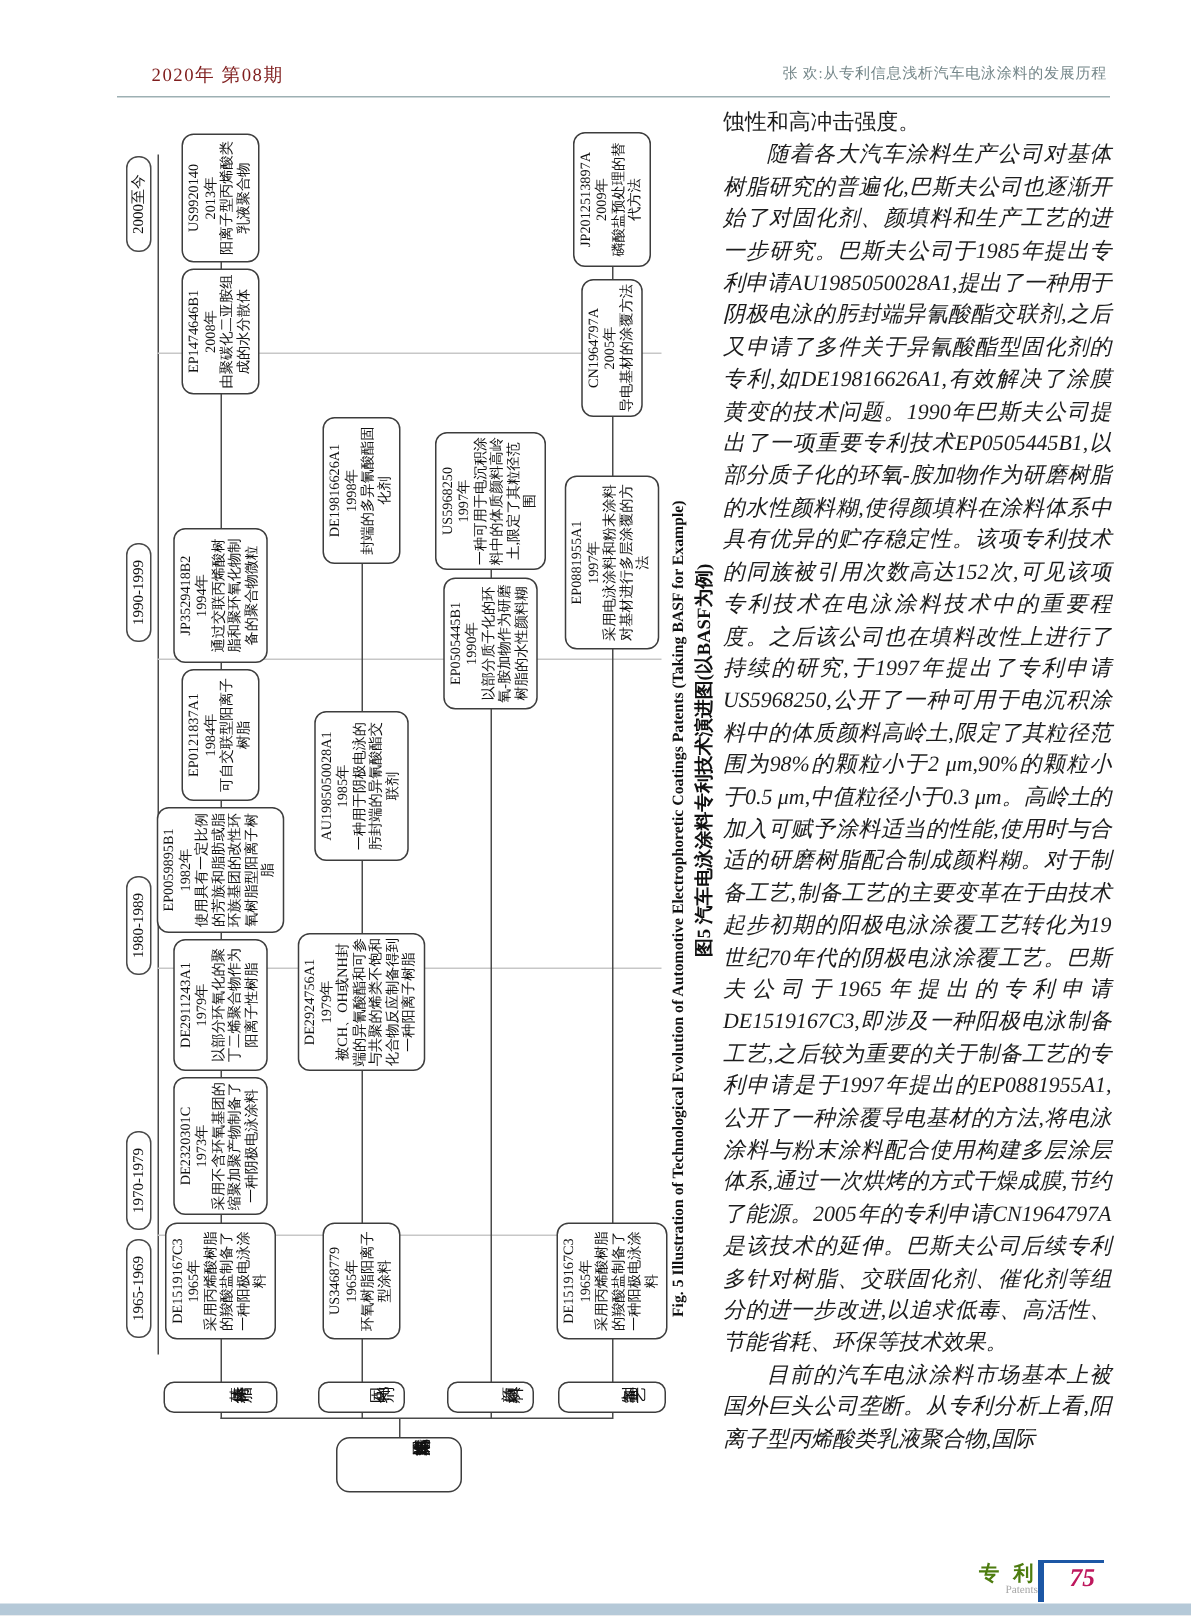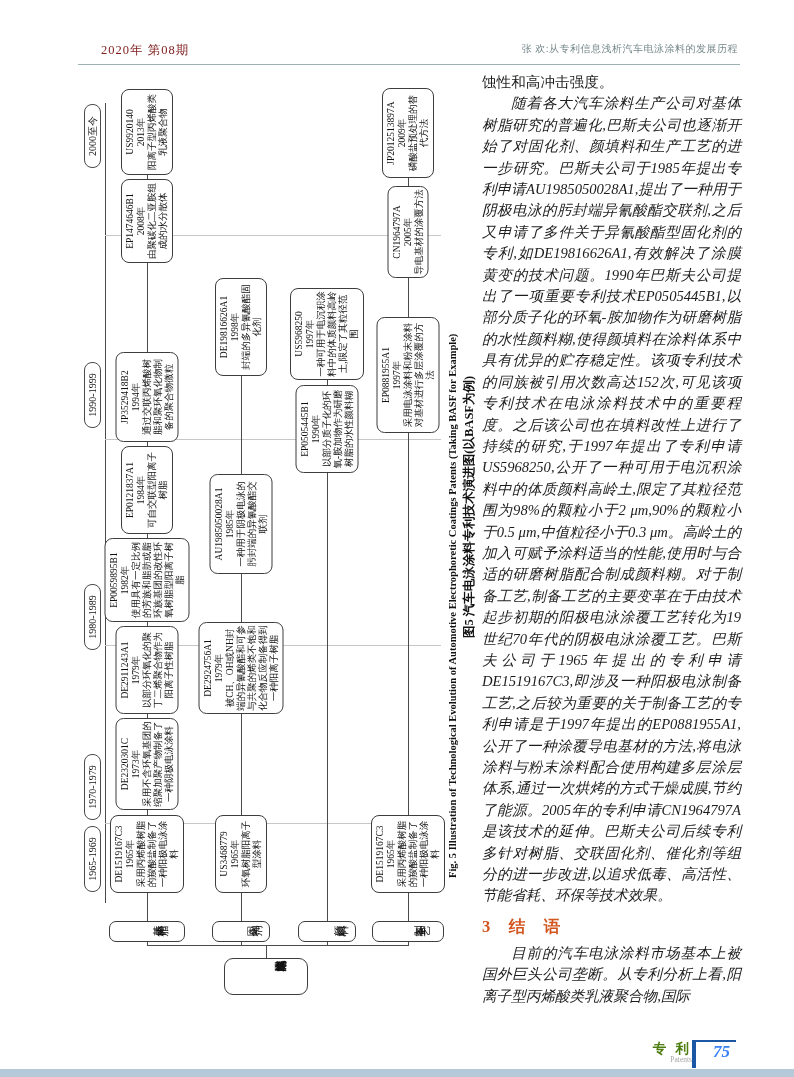--- a/index.html
+++ b/index.html
@@ -44,21 +44,21 @@
   #article p{margin:0;font-size:14.6px;line-height:21.4px;text-align:justify;text-justify:inter-ideograph;}
   #article p.indent{text-indent:2em;font-style:italic;}
   .sec-heading{margin:9px 0 5px 0;font-size:16.5px;font-weight:bold;color:#d2551f;letter-spacing:1px;}
 
   
   #footer{position:absolute;left:630px;top:1038px;width:120px;height:36px;}
   .f-zh{position:absolute;right:58px;top:2px;font-size:13.5px;font-weight:bold;color:#4d7c0f;letter-spacing:3px;}
   .f-en{position:absolute;right:58px;top:17px;font-size:7.5px;color:#a7a7a7;}
   .f-bracket{position:absolute;right:14px;top:2px;width:40px;height:26px;
        border-left:4px solid #1c57a5;border-top:2px solid #1c57a5;}
-  .f-page{position:absolute;right:20px;top:4px;font-size:17px;font-style:italic;font-weight:bold;color:#3b82f6;}
+  .f-page{position:absolute;right:20px;top:4px;font-size:17px;font-style:italic;font-weight:bold;color:#be185d;}
   .bottom-band{position:absolute;left:0;bottom:0;width:794px;height:8px;background:#b5c9d8;}
 </style>
 </head>
 <body>
 
 <div id="page">
 
   <div class="hdr-issue">2020年 第08期</div>
   <div class="hdr-title">张 欢:从专利信息浅析汽车电泳涂料的发展历程</div>
   <div class="hdr-rule"></div>
@@ -185,21 +185,20 @@
       <div class="pdesc">磷酸盐预处理的替代方法</div>
     </div>
   </div>
 
   <div class="cap-cn">图5 汽车电泳涂料专利技术演进图(以BASF为例)</div>
   <div class="cap-en">Fig. 5  Illustration of Technological Evolution of Automotive Electrophoretic Coatings Patents (Taking BASF for Example)</div>
 
   <div id="article">
     <p>蚀性和高冲击强度。</p>
     <p class="indent">随着各大汽车涂料生产公司对基体树脂研究的普遍化,巴斯夫公司也逐渐开始了对固化剂、颜填料和生产工艺的进一步研究。巴斯夫公司于1985年提出专利申请AU1985050028A1,提出了一种用于阴极电泳的肟封端异氰酸酯交联剂,之后又申请了多件关于异氰酸酯型固化剂的专利,如DE19816626A1,有效解决了涂膜黄变的技术问题。1990年巴斯夫公司提出了一项重要专利技术EP0505445B1,以部分质子化的环氧-胺加物作为研磨树脂的水性颜料糊,使得颜填料在涂料体系中具有优异的贮存稳定性。该项专利技术的同族被引用次数高达152次,可见该项专利技术在电泳涂料技术中的重要程度。之后该公司也在填料改性上进行了持续的研究,于1997年提出了专利申请US5968250,公开了一种可用于电沉积涂料中的体质颜料高岭土,限定了其粒径范围为98%的颗粒小于2 μm,90%的颗粒小于0.5 μm,中值粒径小于0.3 μm。高岭土的加入可赋予涂料适当的性能,使用时与合适的研磨树脂配合制成颜料糊。对于制备工艺,制备工艺的主要变革在于由技术起步初期的阳极电泳涂覆工艺转化为19世纪70年代的阴极电泳涂覆工艺。巴斯夫公司于1965年提出的专利申请DE1519167C3,即涉及一种阳极电泳制备工艺,之后较为重要的关于制备工艺的专利申请是于1997年提出的EP0881955A1,公开了一种涂覆导电基材的方法,将电泳涂料与粉末涂料配合使用构建多层涂层体系,通过一次烘烤的方式干燥成膜,节约了能源。2005年的专利申请CN1964797A是该技术的延伸。巴斯夫公司后续专利多针对树脂、交联固化剂、催化剂等组分的进一步改进,以追求低毒、高活性、节能省耗、环保等技术效果。</p>
-    <div class="sec-heading">3　结　语</div>
     <p class="indent">目前的汽车电泳涂料市场基本上被国外巨头公司垄断。从专利分析上看,阳离子型丙烯酸类乳液聚合物,国际</p>
   </div>
 
   <div id="footer">
     <div class="f-zh">专 利</div>
     <div class="f-en">Patents</div>
     <div class="f-bracket"></div>
     <div class="f-page">75</div>
   </div>
 

